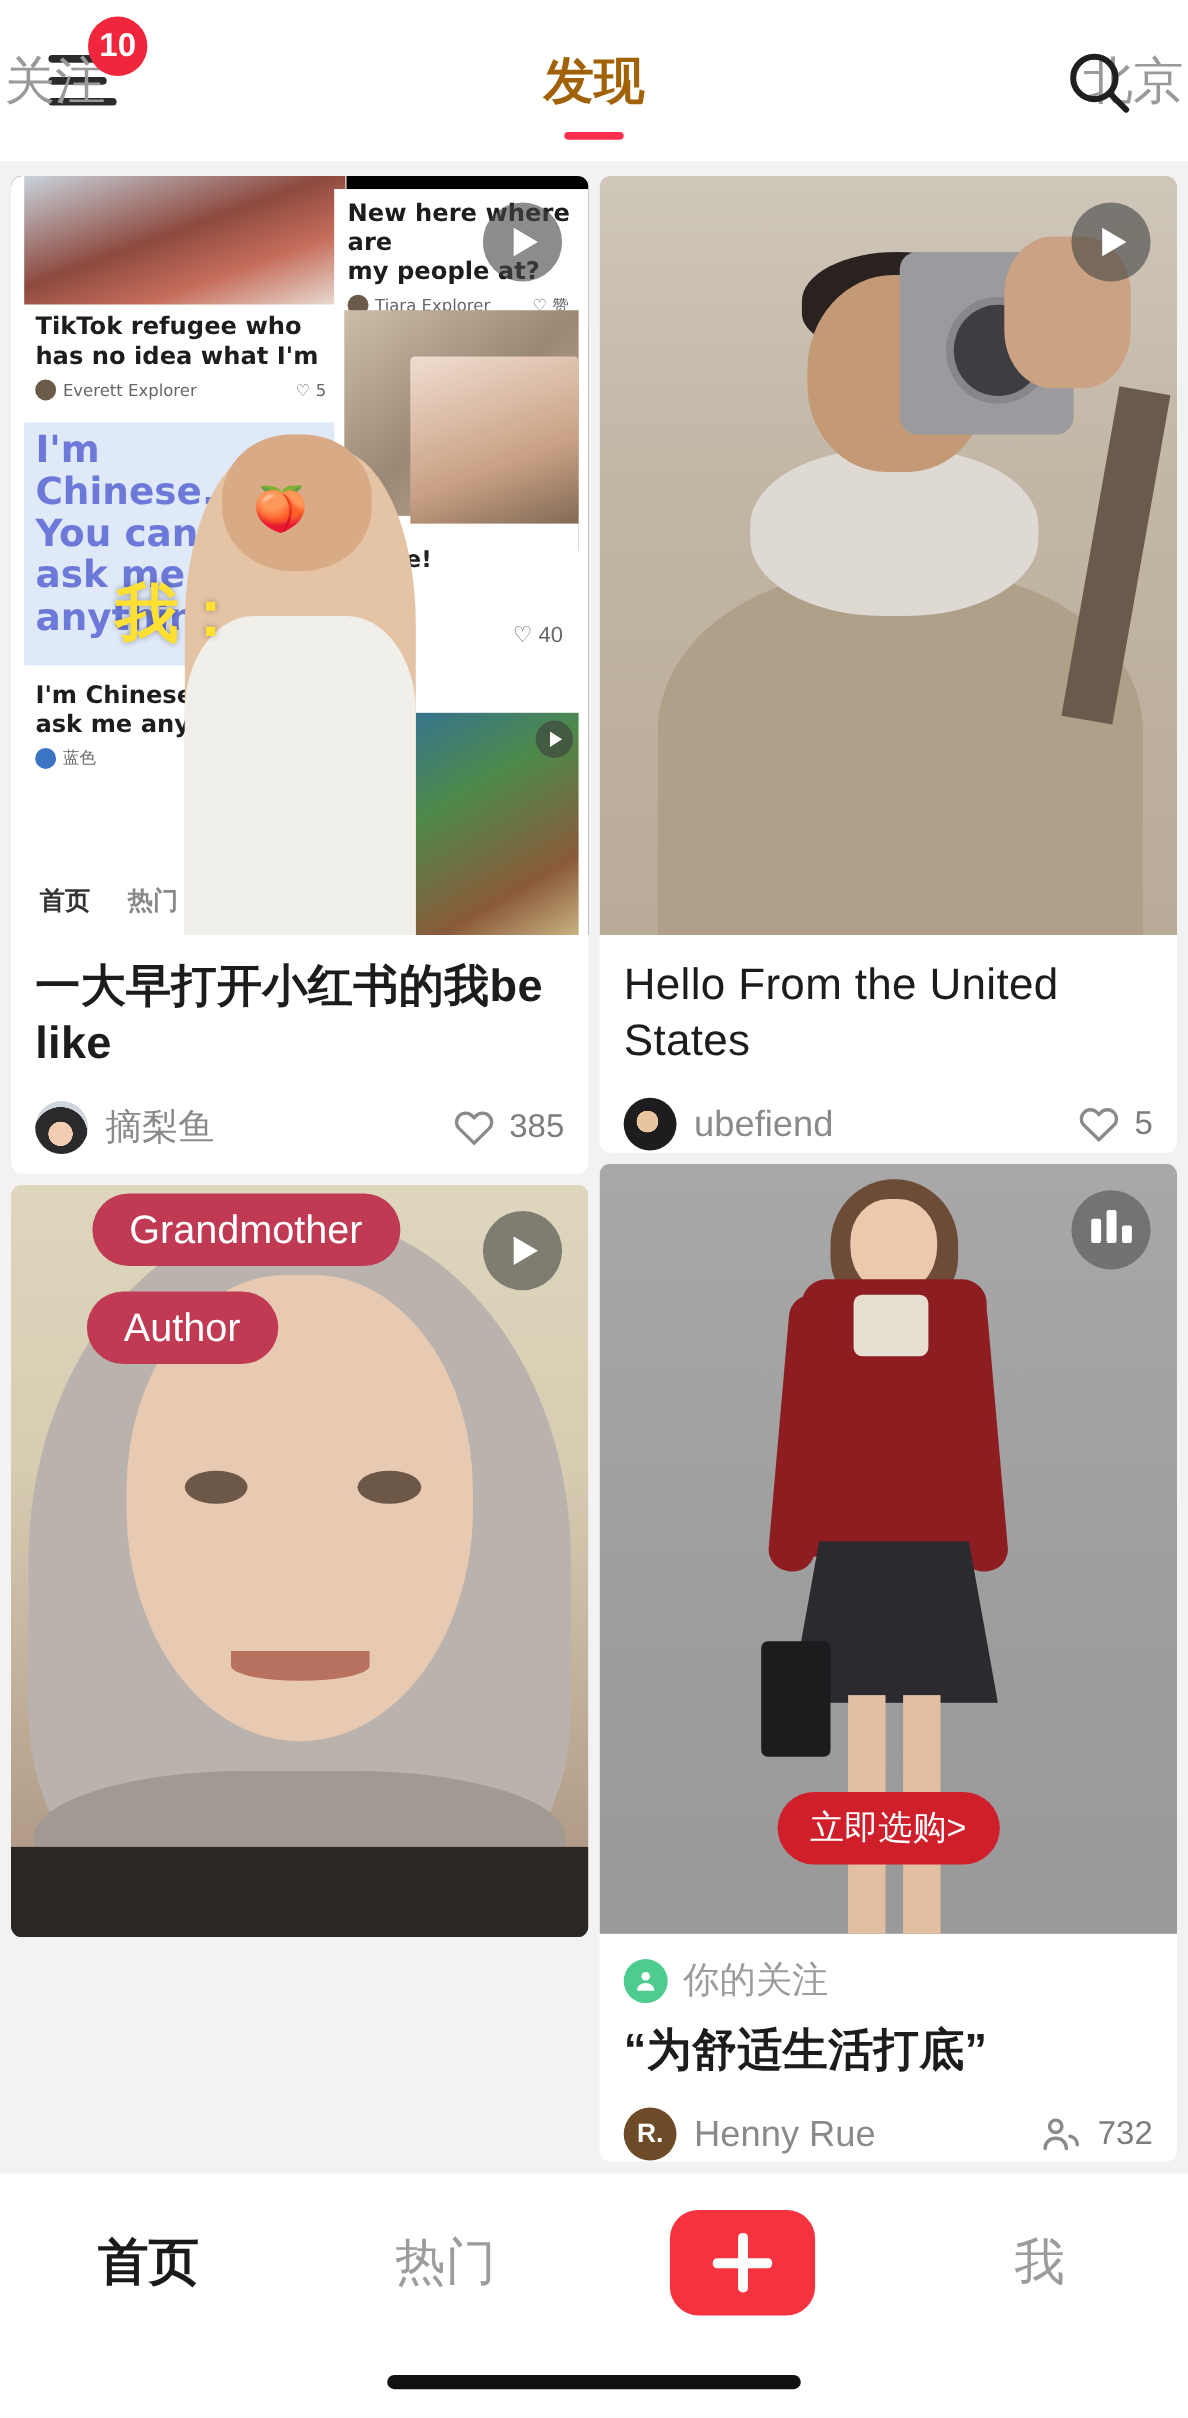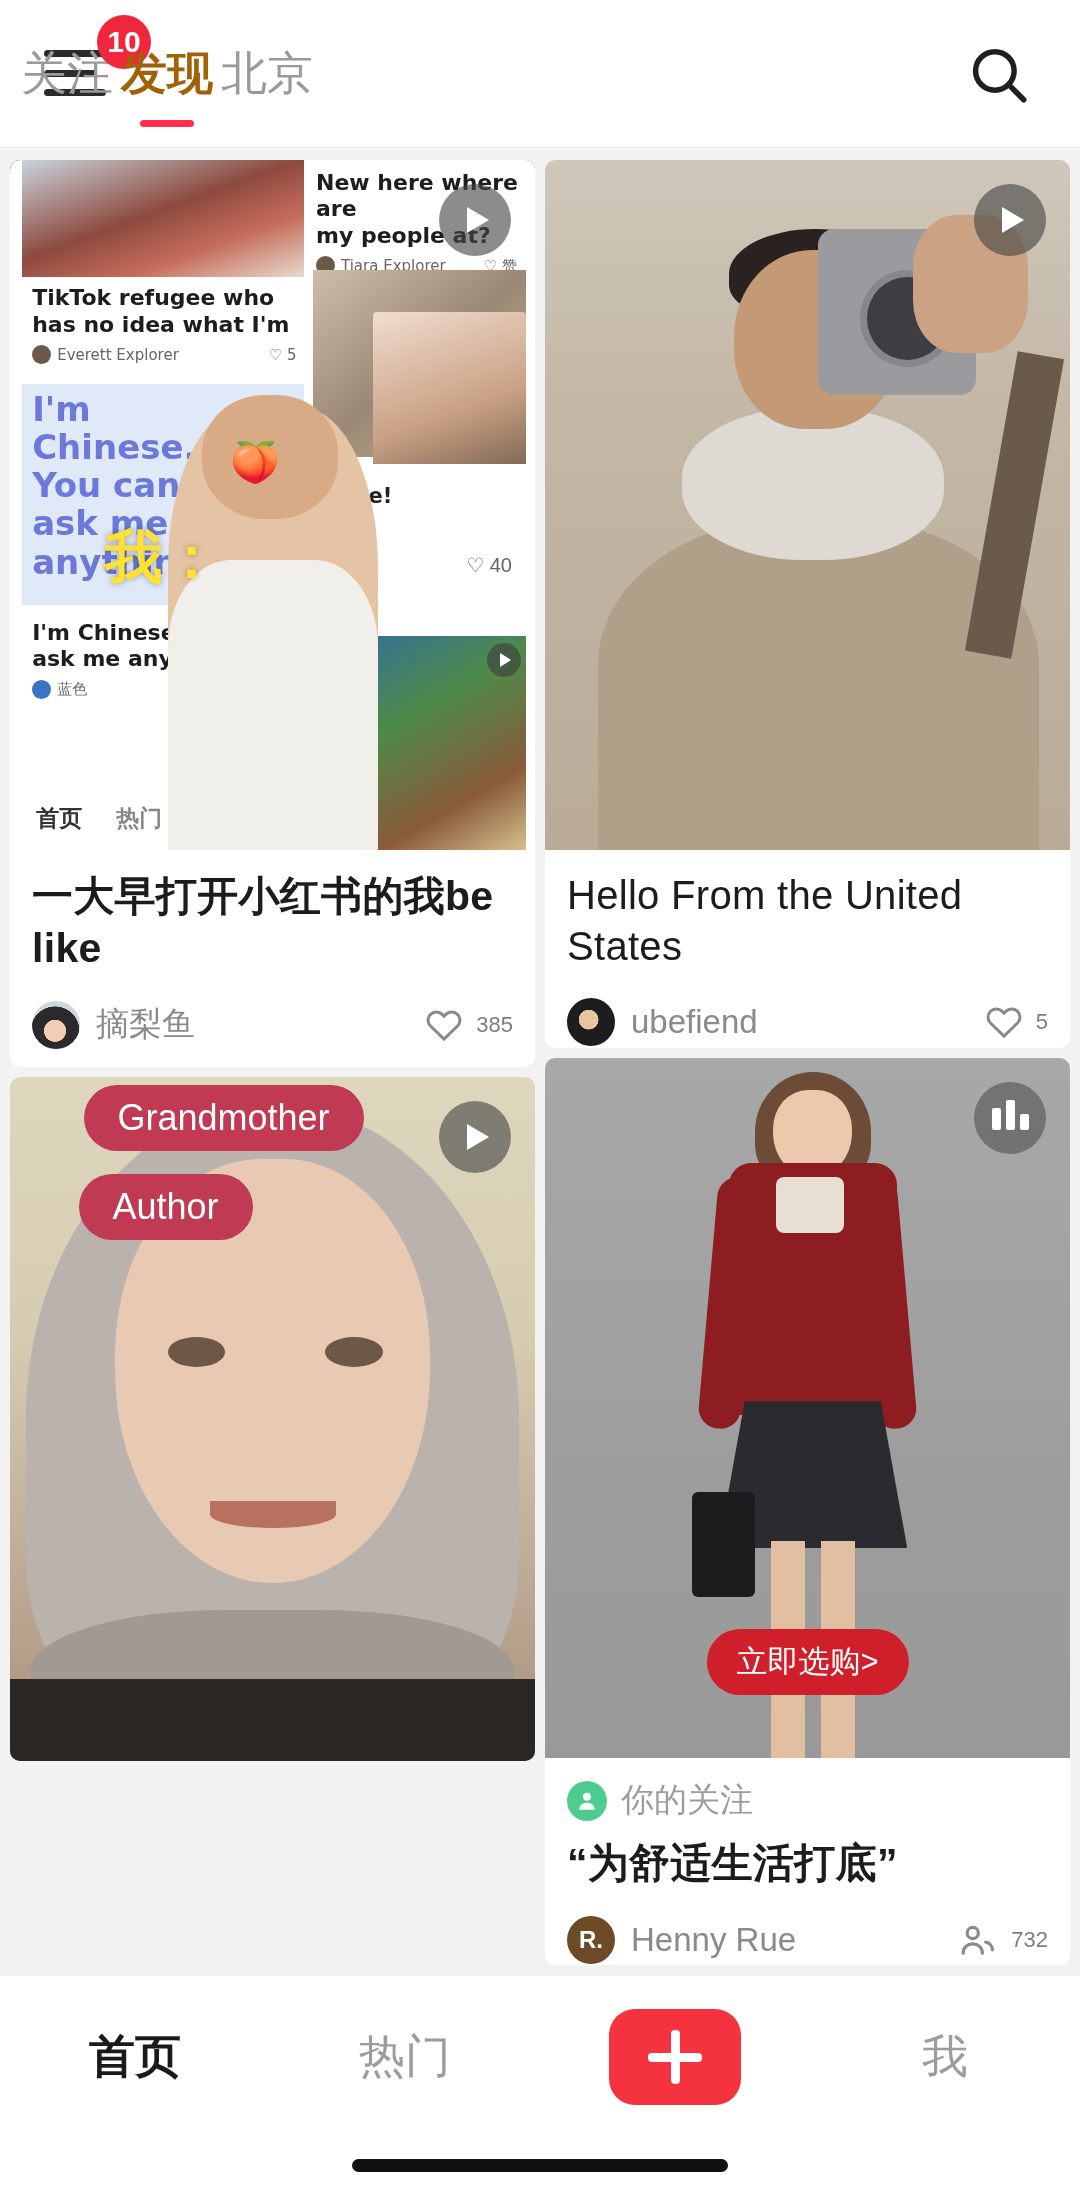--- a/index.html
+++ b/index.html
@@ -16,22 +16,22 @@
     position: absolute; top: 0; left: 0; width: 1080px; height: 148px;
     background: #fff; display: flex; align-items: center;
     border-bottom: 1px solid #ececec;
   }
   .hamburger { position: absolute; left: 44px; top: 50px; width: 62px; height: 46px;
     display: flex; flex-direction: column; justify-content: space-between; cursor: pointer; }
   .hamburger i { display: block; height: 7px; background: #2b2b2b; border-radius: 4px; }
   .hamburger i:nth-child(2) { width: 86%; }
   .hamburger i:nth-child(3) { width: 100%; }
 
-  .tabs { position: absolute; left: 17px; right: 0; top: 0; height: 148px;
-    display: flex; align-items: center; justify-content: flex-start; }
+  .tabs { position: absolute; left: 0; right: 0; top: 0; height: 148px;
+    display: flex; align-items: center; justify-content: space-between; }
   .tab { position: relative; font-size: 46px; color: #9a9a9a; cursor: pointer; padding: 0 4px; }
   .tab.active { color: #a16207; font-weight: bold; }
   .tab.active .underline {
     position: absolute; left: 50%; transform: translateX(-50%);
     bottom: -22px; width: 54px; height: 7px; border-radius: 4px; background: #ff2e4d;
   }
   .badge {
     position: absolute; top: -28px; right: -34px;
     min-width: 54px; height: 54px; border-radius: 27px;
     background: #f0273c; color: #fff; font-size: 30px; font-weight: bold;
@@ -47,37 +47,37 @@
   .card { background: #fff; border-radius: 10px; overflow: hidden; position: relative; }
   .thumb { position: relative; width: 100%; overflow: hidden; background: #ddd; }
   .card-body { padding: 20px 22px 18px 22px; }
   .card-title { font-size: 40px; line-height: 1.28; color: #1c1c1c; letter-spacing: .3px; }
   .card-title.cn { font-size: 41px; font-weight: bold; }
   .meta { display: flex; align-items: center; margin-top: 26px; }
   .avatar { width: 48px; height: 48px; border-radius: 50%; overflow: hidden; flex: 0 0 48px; position: relative; background: #ccc; }
   .author { margin-left: 16px; font-size: 33px; color: #8a8a8a; white-space: nowrap;
             overflow: hidden; text-overflow: ellipsis; }
   .count { margin-left: auto; display: flex; align-items: center; gap: 12px;
-           font-size: 22px; color: #7d7d7d; }
+           font-size: 30px; color: #7d7d7d; }
   .count svg { display: block; }
 
   .play-btn { position: absolute; top: 24px; right: 24px; width: 72px; height: 72px;
     border-radius: 50%; background: rgba(70,70,70,.62);
     display: flex; align-items: center; justify-content: center; }
   .play-btn .tri { width: 0; height: 0; margin-left: 6px;
     border-left: 22px solid #fff; border-top: 13px solid transparent; border-bottom: 13px solid transparent; }
   .chart-btn { position: absolute; top: 24px; right: 24px; width: 72px; height: 72px;
     border-radius: 50%; background: rgba(80,80,80,.60);
     display: flex; align-items: flex-end; justify-content: center; gap: 5px; padding-bottom: 24px; }
   .chart-btn b { display: block; width: 9px; background: #fff; border-radius: 2px; }
 
   
   .collage { width: 100%; height: 690px; position: relative; background: #000; }
   .c-left { position: absolute; left: 0; top: 0; width: 58%; height: 100%; background: #fff; }
-  .c-right { position: absolute; right: 0; top: 0; width: 44%; height: 100%; background: #fff; }
+  .c-right { position: absolute; right: 0; top: 12px; width: 44%; height: 100%; background: #fff; }
   .cl-1 { position: absolute; left: 4%; top: 0; width: 96%; height: 17%;
           background: linear-gradient(160deg,#c9d3dc,#8d4a3f 45%,#c66d5b 70%,#e9e1d6); }
   .cl-cap { position: absolute; left: 4%; width: 96%; background: #fff; padding: 8px 10px;
             font-size: 22px; font-weight: bold; color: #1d1d1d; line-height: 1.2; font-family: "DejaVu Sans", sans-serif; }
   .cl-sub { font-size: 15px; font-weight: normal; color: #666; display: flex; align-items: center; gap: 6px; margin-top: 7px; }
   .cl-dot { width: 19px; height: 19px; border-radius: 50%; background: #6b5a47; display: inline-block; }
   .blue-panel { position: absolute; left: 4%; width: 96%; background: #dfe9f7; }
   .bp-text { position: absolute; left: 10px; top: 6px; font-size: 34px; line-height: 1.12;
              color: #6c79d8; font-weight: bold; font-family: "DejaVu Sans", sans-serif; }
   .cr-1 { position: absolute; left: 0; top: 0; width: 100%; background: #fff; padding: 10px 12px; }

